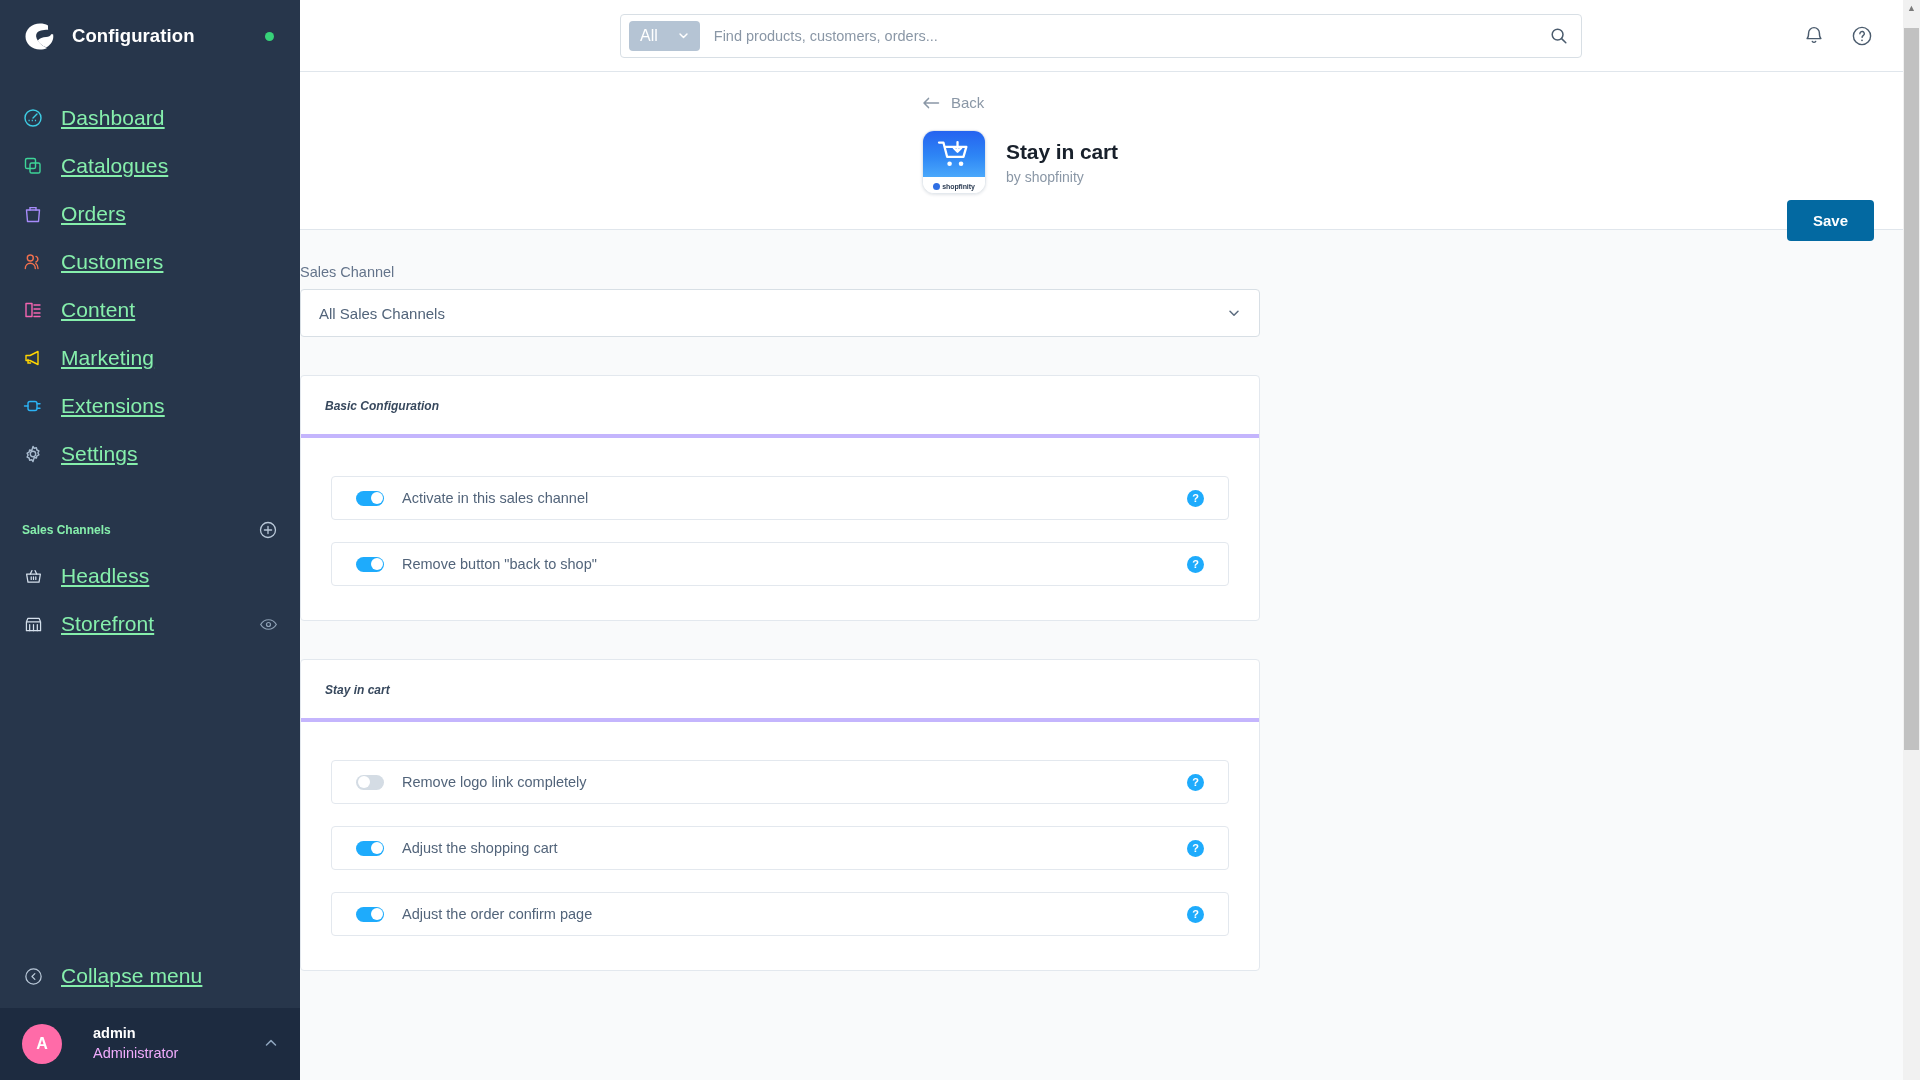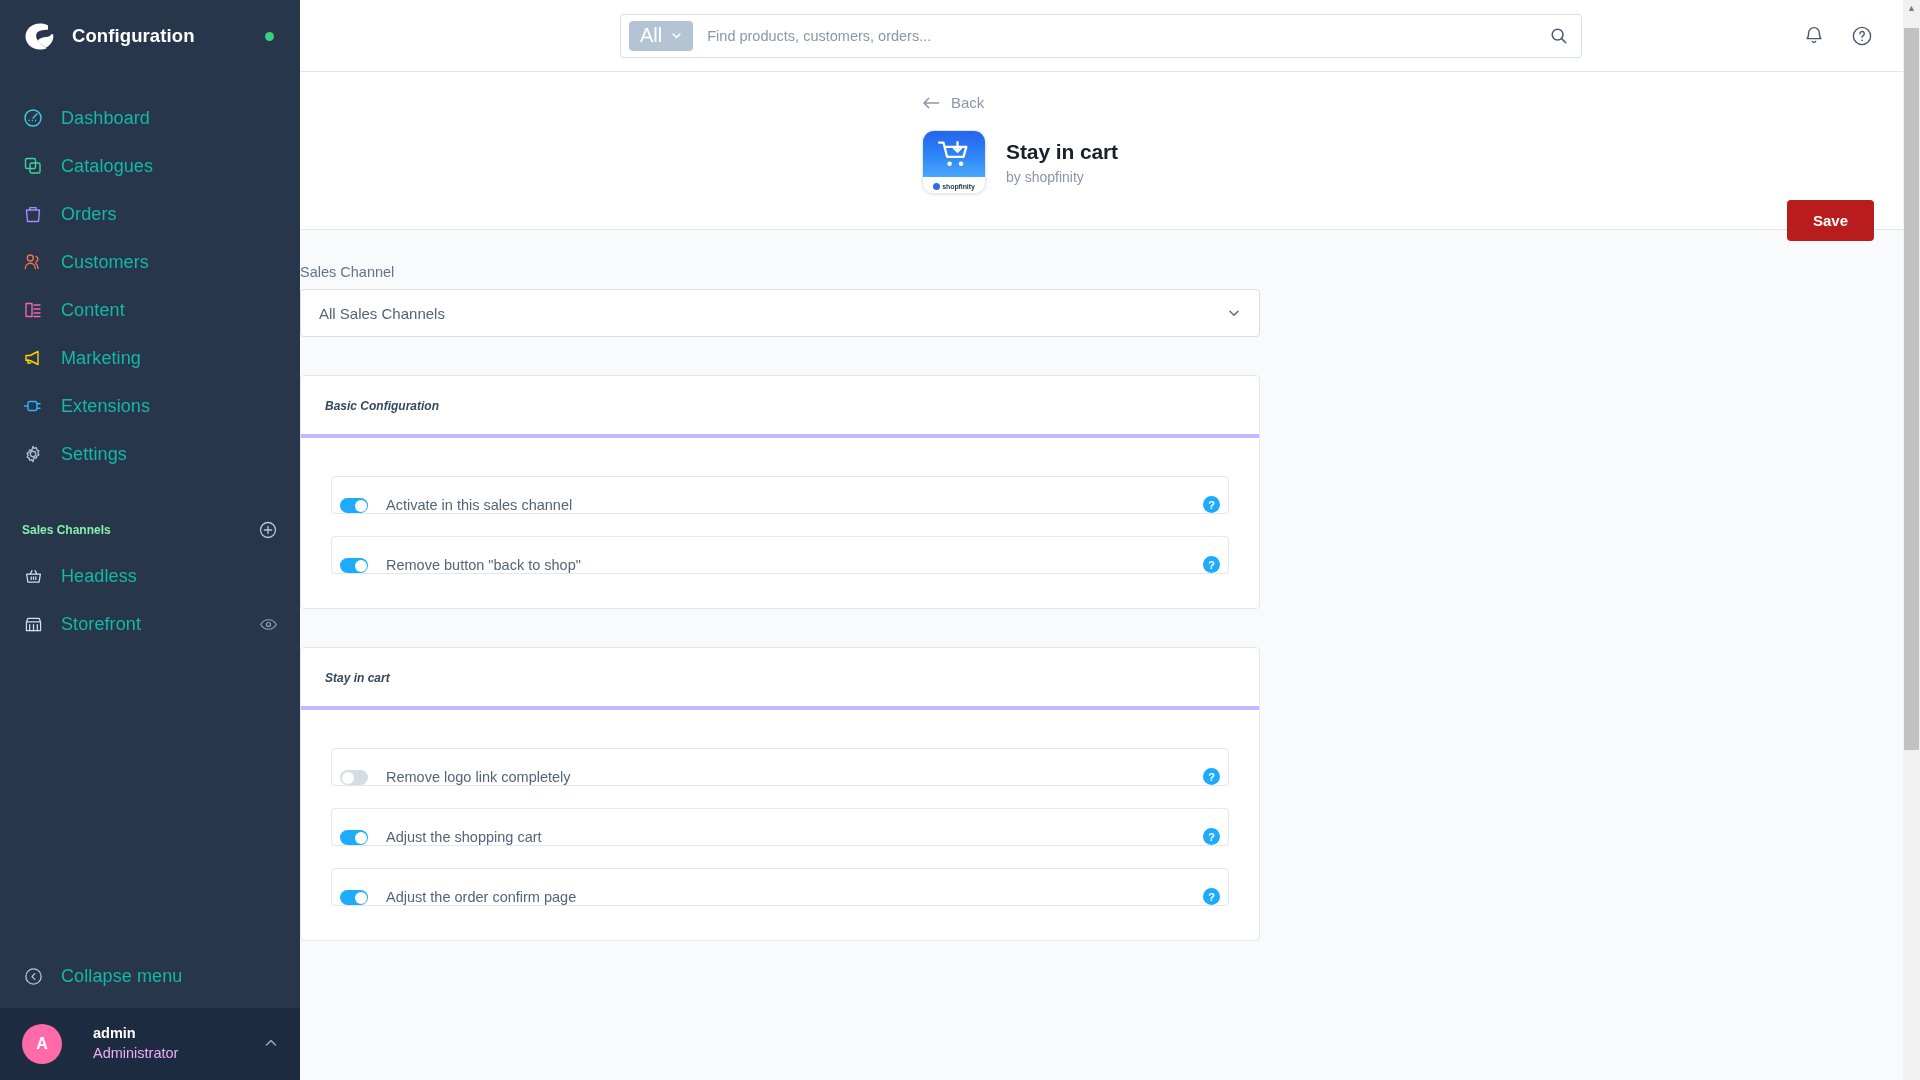--- a/index.html
+++ b/index.html
@@ -34,21 +34,21 @@
     background: #37d279; margin-right: 4px;
   }
   .sb-nav { margin-top: 22px; }
   .sb-item {
     display: flex; align-items: center;
     height: 48px; padding: 0 22px; gap: 17px;
     cursor: pointer;
   }
   .sb-ico { width: 22px; height: 22px; flex: 0 0 22px; display:flex; align-items:center; justify-content:center;}
   .sb-label {
-    color: #14b8a6; font-size: 18px; letter-spacing: .1px;
+    color: #86efac; font-size: 21px; letter-spacing: .1px; text-decoration: underline;
   }
   .sb-section {
     display:flex; align-items:center; justify-content:space-between;
     padding: 0 22px; height: 44px; margin-top: 30px;
   }
   .sb-section-title { color:#86efac; font-size:12px; font-weight:700; }
   .sb-plus { width:20px;height:20px;cursor:pointer; }
   .sb-channel {
     display:flex; align-items:center; height:48px; padding:0 22px; gap:17px; cursor:pointer;
   }
@@ -91,22 +91,22 @@
   }
   .search-wrap {
     position:absolute; left: 320px; width: 962px;
     height: 44px;
     border: 1px solid #d8dfe5; border-radius: 4px;
     background:#fff;
     display:flex; align-items:center; padding: 0 12px 0 8px;
   }
   .search-scope {
     background:#b5c4d4; color:#fff; border-radius:4px;
-    height: 30px; display:flex; align-items:center; gap:9px;
-    padding: 0 11px; font-size:20px; cursor:pointer;
+    height: 30px; display:flex; align-items:center; gap:20px;
+    padding: 0 11px; font-size:16px; cursor:pointer;
   }
   .search-input {
     flex:1; border:none; outline:none; font-size:14.5px;
     color:#4a5b6d; margin-left: 14px;
     font-family:"Liberation Sans", sans-serif; background:transparent;
   }
   .search-input::placeholder { color:#8a97a6; }
   .search-mag { width:20px;height:20px; cursor:pointer; }
   .topbar-actions {
     position:absolute; right: 46px; display:flex; align-items:center; gap:24px;
@@ -142,21 +142,21 @@
     height:18px; background:#fff;
     display:flex;align-items:center;justify-content:center; gap:2px;
   }
   .brandmark { width:7px;height:7px;border-radius:50%;background:#2f6fe4; display:inline-block;}
   .brandtext { font-size:7px; color:#2b3b52; font-weight:700; letter-spacing:-.1px;}
   .head-text { flex:1; }
   .app-title { font-size:21px; font-weight:700; color:#18202b; letter-spacing:-.1px;}
   .app-by { font-size:14px; color:#8a97a6; margin-top:5px; }
   .save-btn {
     position:absolute; right:46px; top:128px;
-    background:#b91c1c; color:#fff; border:none;
+    background:#0369a1; color:#fff; border:none;
     font-size:15px; font-weight:700;
     padding: 12px 26px; border-radius:4px; cursor:pointer;
     font-family:"Liberation Sans", sans-serif;
   }
 
   
   .content {
     flex:1; overflow:hidden; position:relative;
     padding-top: 34px;
   }
@@ -171,22 +171,22 @@
   .card {
     background:#fff; border:1px solid #e3e8ee; border-radius:4px;
     margin-top: 38px;
   }
   .card-head {
     padding: 23px 24px 21px; border-bottom:4px solid #c4b5fd;
     font-size:12px; font-weight:700; color:#37485d;font-style:italic;
   }
   .card-body { padding: 38px 30px 34px; display:flex; flex-direction:column; gap: 22px;}
   .toggle-row {
-    border:1px solid #e3e8ee; border-radius:4px; height: 38px;
-    display:flex; align-items:flex-end; padding: 0 8px; gap:18px;
+    border:1px solid #e3e8ee; border-radius:4px; height: 44px;
+    display:flex; align-items:center; padding: 0 24px; gap:18px;
     background:#fff;
   }
   .switch {
     width: 28px; height: 15px; border-radius: 8px;
     position: relative; flex: 0 0 28px; cursor:pointer;
   }
   .switch.on { background:#1eabfc; }
   .switch.off { background:#d4dce4; }
   .switch .knob {
     position:absolute; top: 1.5px; width:12px;height:12px;border-radius:50%;

